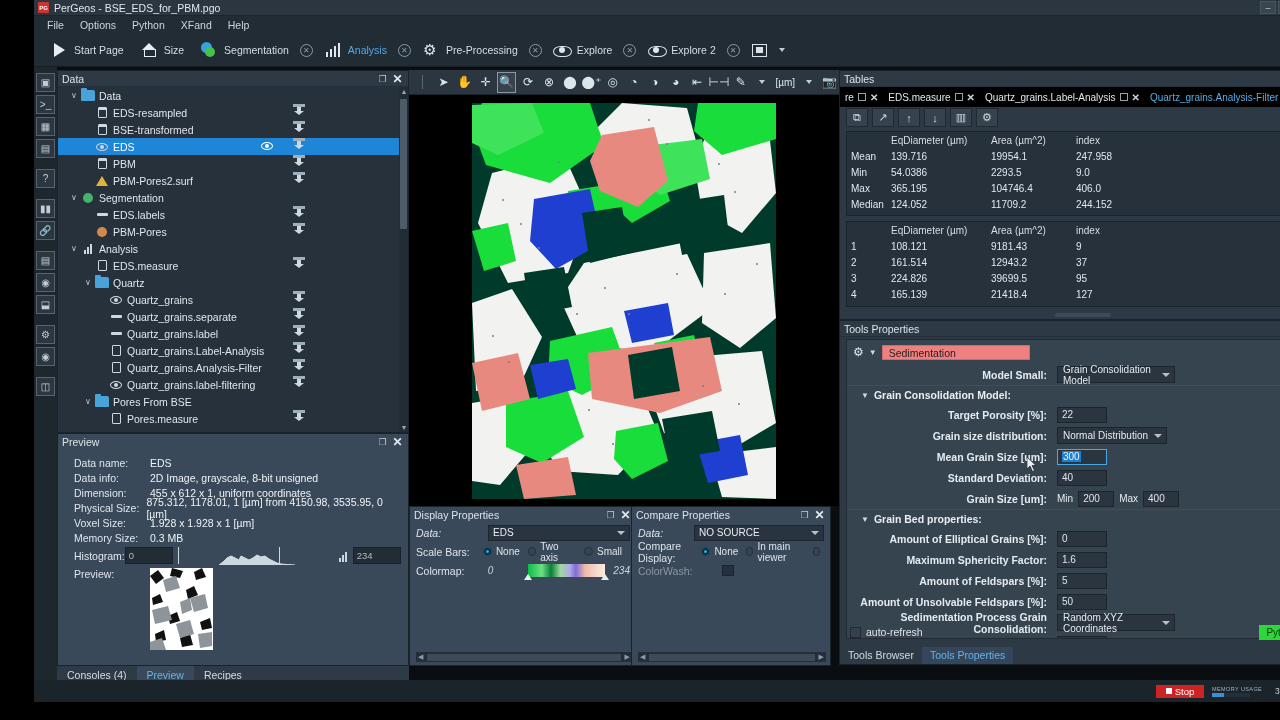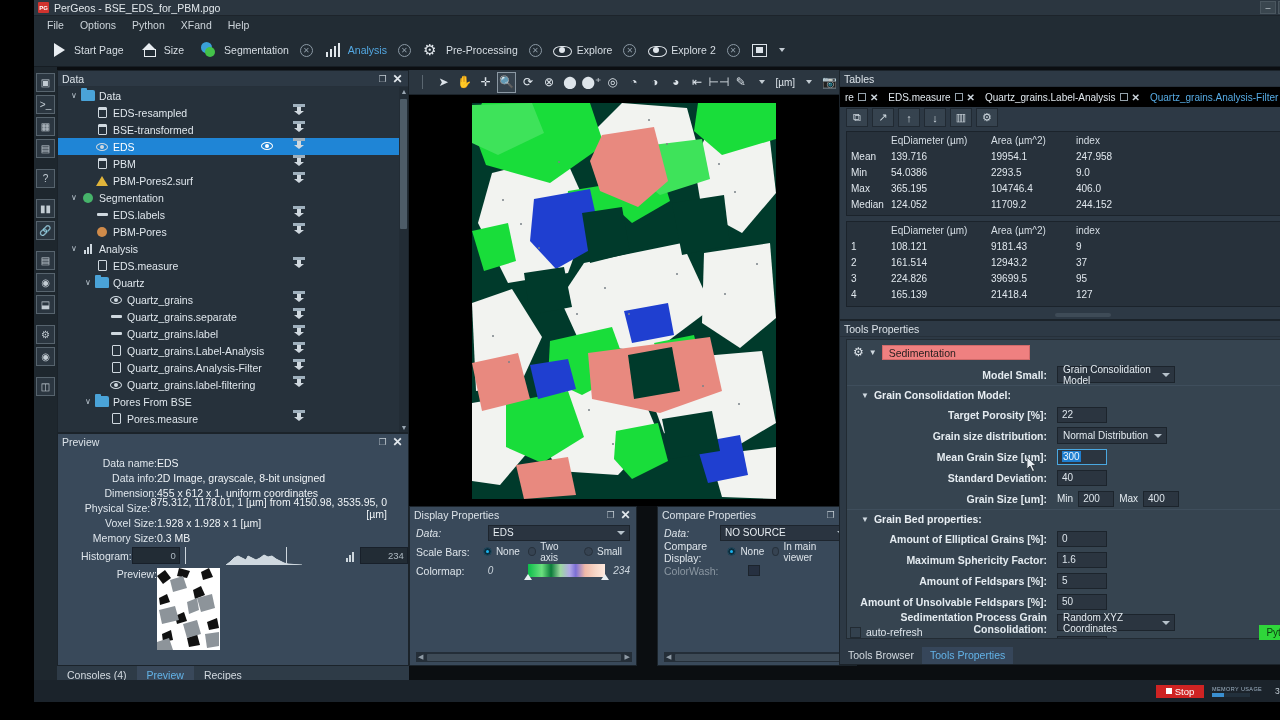--- a/index.html
+++ b/index.html
@@ -112,21 +112,21 @@
   .savebtn:after{content:"";position:absolute;left:1px;top:4px;width:0;height:0;
     border-left:5px solid transparent;border-right:5px solid transparent;border-top:4px solid #cfd8df;}
   .savebase{position:absolute;left:0px;bottom:0;width:12px;height:3px;background:#9fb0bd;}
   .tscroll{position:absolute;right:0;top:16px;width:9px;height:345px;background:#222c35;}
   .tscroll .thumb{position:absolute;top:0px;left:1px;width:7px;height:150px;background:#4d5c68;border-radius:1px;}
   .tscroll .ar{position:absolute;left:1.5px;color:#9aa7b2;font-size:7px;}
 
   
   #previewPanel{left:23px;top:433px;width:352px;height:233px;background:#39495a;}
   #previewPanel .pheader{background:#39495a;border-bottom:none;}
-  .pvbody{position:absolute;left:0;top:17px;width:352px;height:216px;padding:4px 23px;text-align:right;}
+  .pvbody{position:absolute;left:0;top:17px;width:352px;height:216px;padding:4px 16px;}
   .pvrow{display:flex;height:15px;align-items:center;font-size:10.5px;color:#e5ebf0;}
   .pvrow .k{width:76px;color:#dfe6ec;}
   .pvrow .v{color:#eff3f6;}
   .histbox{display:flex;align-items:center;gap:0px;height:19px;}
   .hinp{width:48px;height:17px;background:#222c35;border:1px solid #18202a;color:#aeb9c2;font-size:9.5px;padding:0 3px;line-height:15px;}
   .hmid{width:160px;height:19px;position:relative;margin:0 2px;}
   .hmid .hbar{position:absolute;bottom:0;left:0;width:100%;height:14px;}
   .hmid .hline{position:absolute;width:1.5px;height:17px;background:#cdd6dd;top:1px;}
   .hicon{width:12px;height:13px;position:relative;margin:0 2px;}
   .hicon i{position:absolute;bottom:0;background:#cdd6dd;width:2px;}
@@ -145,21 +145,21 @@
   .vt .divv{width:1px;height:14px;background:#5a6670;}
   .unitlbl{font-size:10px;color:#dde4ea;padding:0 2px;}
 
   
   .viewer{position:absolute;left:375px;top:95px;width:430px;height:411px;background:#000;}
   .vimg{position:absolute;left:63px;top:8px;width:304px;height:396px;background:#011a14;overflow:hidden;}
 
   
   #dispProps{left:375px;top:506px;width:228px;height:160px;background:#39495a;}
   #dispProps .pheader{background:#39495a;border-bottom:none;}
-  #compProps{left:623px;top:506px;width:200px;height:160px;background:#39495a;}
+  #compProps{left:597px;top:506px;width:200px;height:160px;background:#39495a;}
   #compProps .pheader{background:#39495a;border-bottom:none;}
   .fldrow{display:flex;align-items:center;height:19px;padding:0 6px;font-size:10.5px;}
   .fldrow .flbl{width:72px;color:#dde4ea;font-style:italic;}
   .fldrow .flbl.normal{font-style:normal;}
   .sel-box{flex:1;height:16px;background:#2a3440;border:1px solid #1d252e;color:#e6ecf1;
     display:flex;align-items:center;padding:0 4px;font-size:10px;position:relative;}
   .sel-box .cv{position:absolute;right:4px;width:0;height:0;border-left:4px solid transparent;
     border-right:4px solid transparent;border-top:4.5px solid #b6c1ca;}
   .radio{width:9px;height:9px;border-radius:50%;background:#364352;border:1px solid #27313c;margin-right:4px;display:inline-block;}
   .radio.on{background:#1ab4f0;box-shadow:inset 0 0 0 2px #0b2d3d;}

